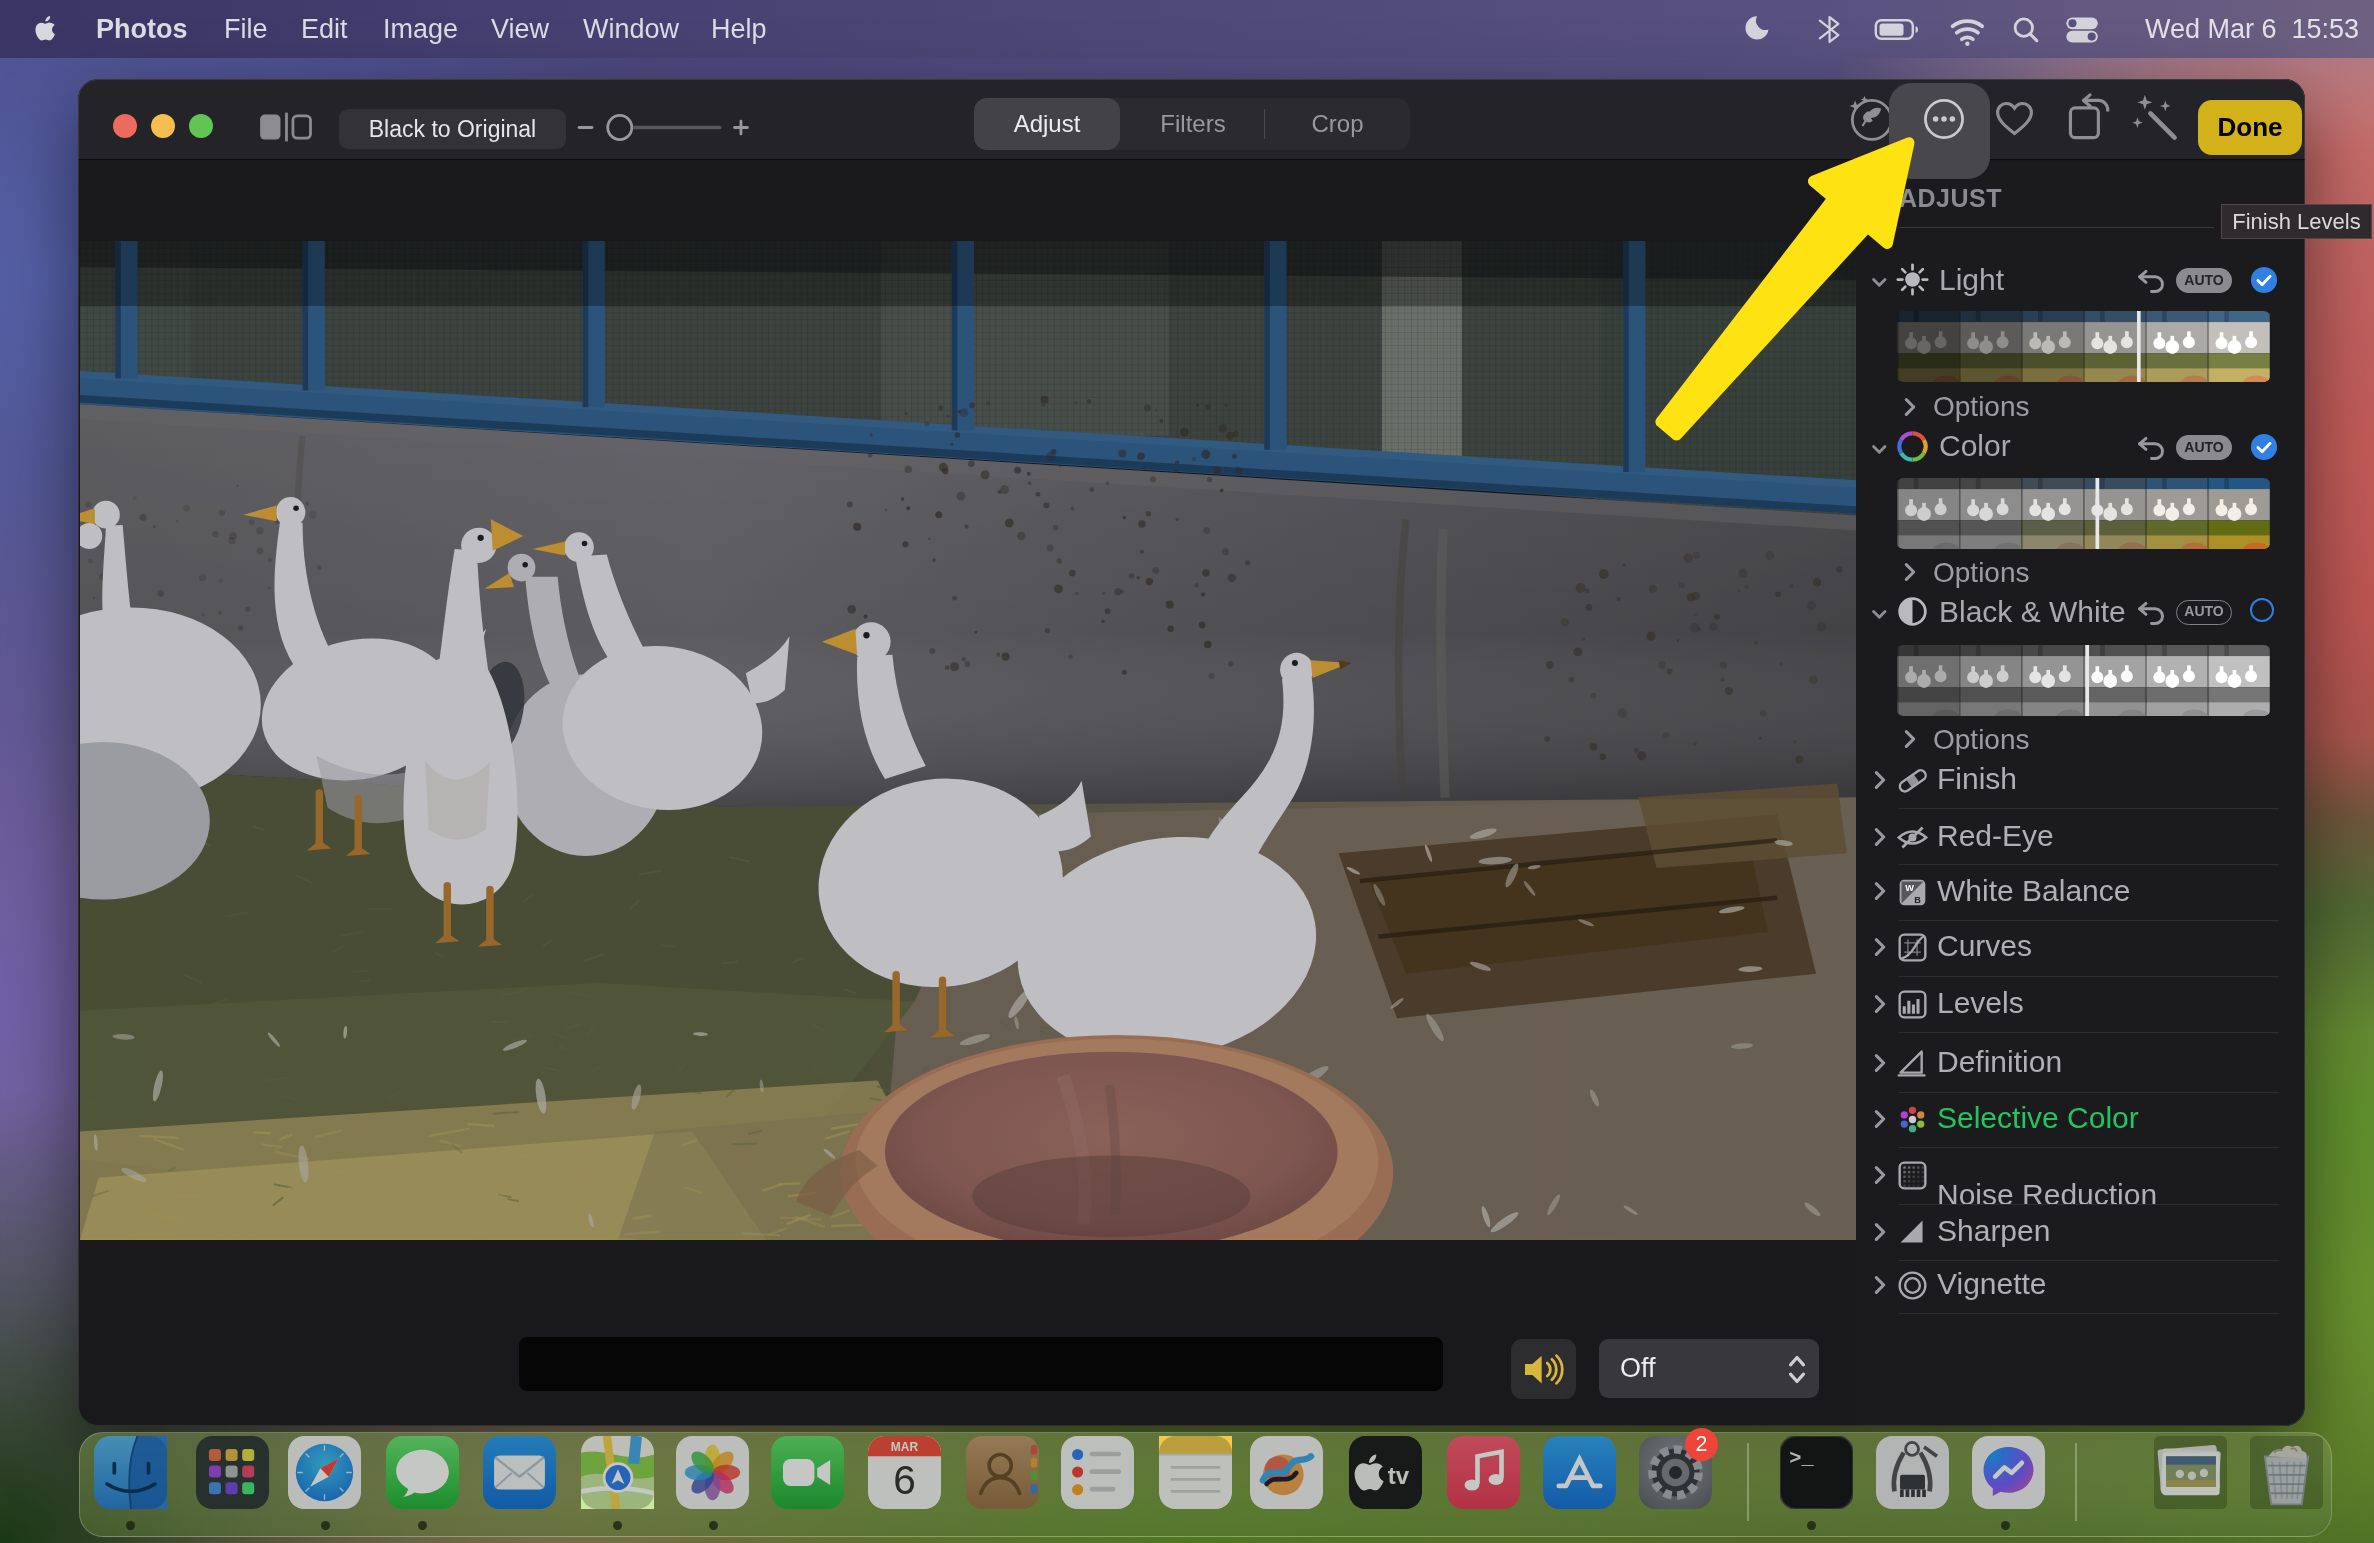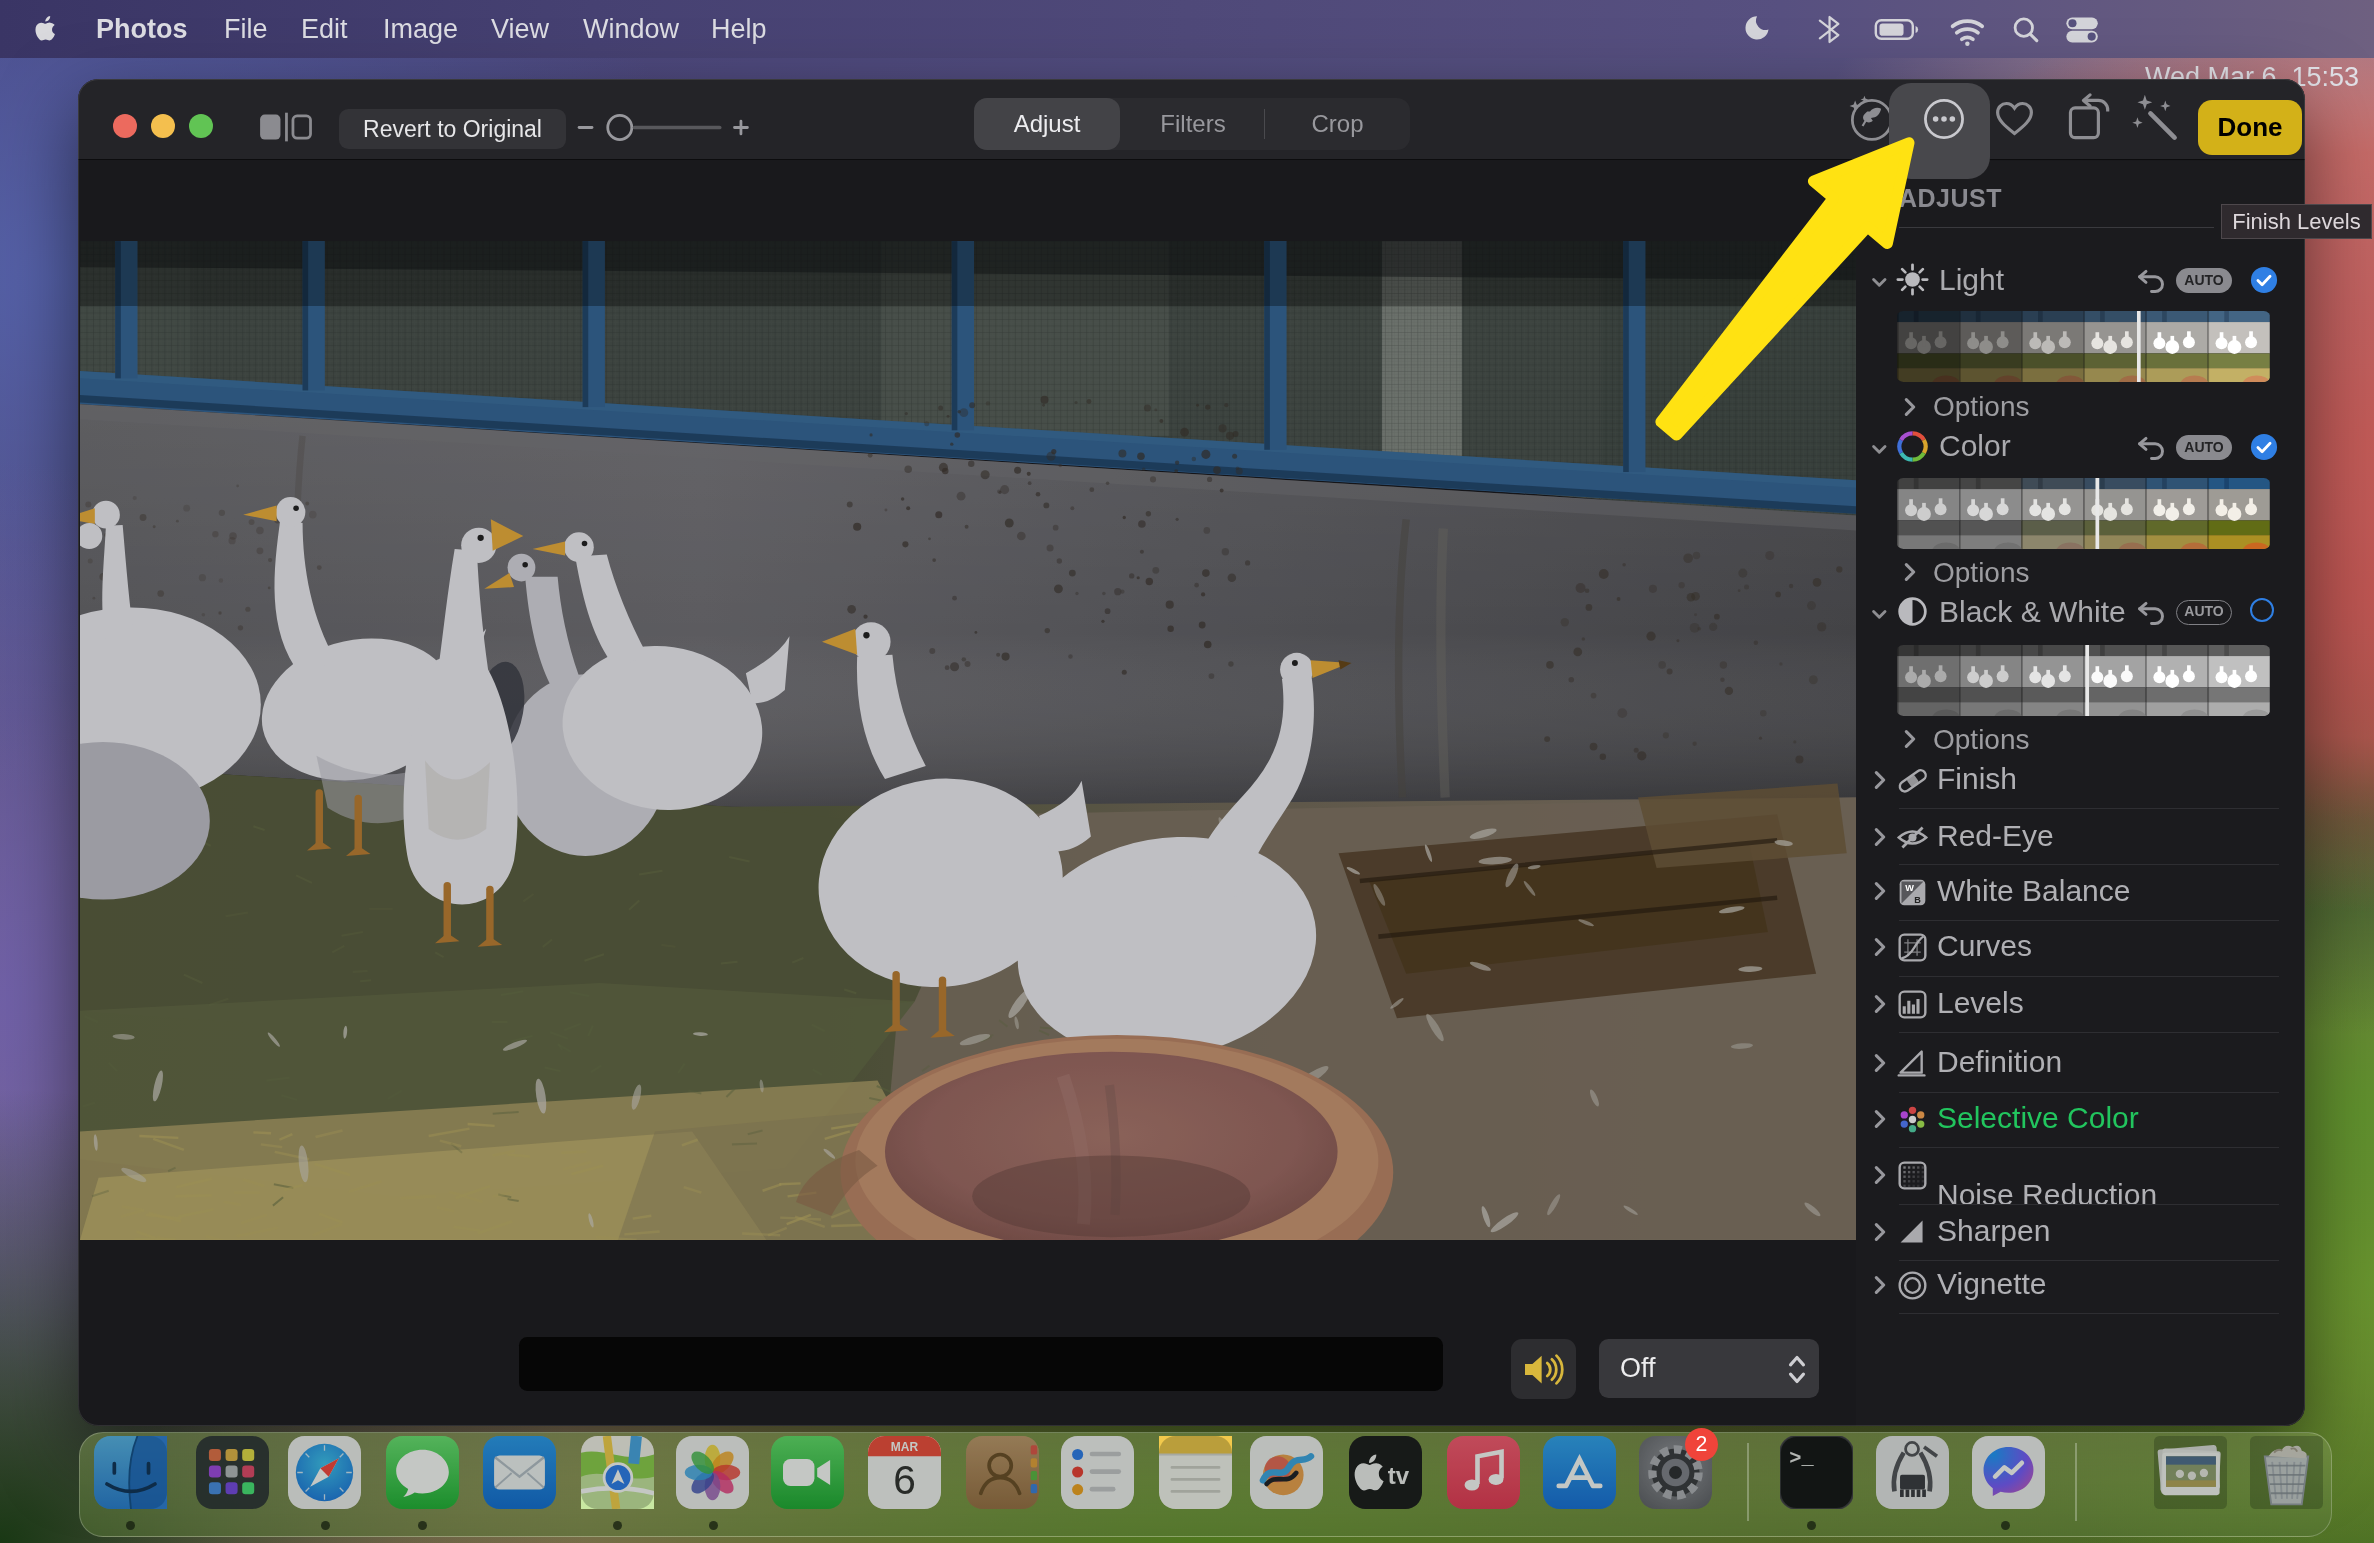--- a/index.html
+++ b/index.html
@@ -55,41 +55,41 @@
 <path d="M313 25 l7 7" stroke-width="3.4" stroke-linecap="round"></path>
 <g>
 <rect x="352" y="7" width="34" height="12.6" rx="6.3" fill="#d4d4da" stroke="none"></rect>
 <circle cx="358.6" cy="13.3" r="4.4" fill="#57517e" stroke="none"></circle>
 <rect x="352" y="21.4" width="34" height="12.6" rx="6.3" fill="#d4d4da" stroke="none"></rect>
 <circle cx="379.4" cy="27.7" r="4.4" fill="#57517e" stroke="none"></circle>
 </g>
 </g>
     </svg>
 
-<div class="abs" style="left:2145px;top:0;height:58px;line-height:58px;font-size:27px;color:#e2e2e8;margin-top:48px;">Wed Mar 6&nbsp;&nbsp;15:53</div>
+<div class="abs" style="left:2145px;top:0;height:58px;line-height:58px;font-size:27px;color:#e2e2e8;">Wed Mar 6&nbsp;&nbsp;15:53</div>
 
 <div class="abs" style="left:78px;top:79px;width:2227px;height:1347px;border-radius:20.4px;
 background:#19191c;box-shadow:0 28px 74px rgba(0,0,0,.5);overflow:hidden;">
   <div class="abs" style="left:0;top:0;width:2227px;height:81px;background:#242428;border-bottom:0.9px solid #0c0c0e;"></div>
   <div class="abs" style="left:1778px;top:82px;width:449px;height:1265px;background:#1b1b1e;"></div>
 </div>
 
 <div class="abs" style="left:78px;top:79px;width:2227px;height:1347px;border-radius:20.4px;border:0.9px solid rgba(255,255,255,0.10);pointer-events:none;"></div>
 <div class="abs" style="left:113px;top:114px;width:24px;height:24px;border-radius:50%;background:#ec6a5e;"></div>
 <div class="abs" style="left:151px;top:114px;width:24px;height:24px;border-radius:50%;background:#f4bf4e;"></div>
 <div class="abs" style="left:189px;top:114px;width:24px;height:24px;border-radius:50%;background:#61c454;"></div>
 
 <svg class="abs" style="left:258px;top:109px" width="56" height="37" viewBox="0 0 60 40">
 <rect x="2" y="6" width="22" height="27" rx="5" fill="#8b8b90"></rect>
 <rect x="29" y="4" width="3" height="31" fill="#8b8b90"></rect>
 <rect x="37.5" y="7.5" width="19" height="24" rx="4.5" fill="none" stroke="#8b8b90" stroke-width="3"></rect>
 </svg>
 
 <div class="abs" style="left:339px;top:109px;width:227px;height:40px;border-radius:9.3px;background:#333337;
-text-align:center;line-height:40px;font-size:23px;color:#e6e6e8;">Revert to Original</div>
+text-align:center;line-height:40px;font-size:23px;color:#e6e6e8;">Black to Original</div>
 
 <svg class="abs" style="left:575px;top:109px" width="195" height="37" viewBox="0 0 210 40">
 <path d="M4 20h14" stroke="#98989d" stroke-width="3" stroke-linecap="round"></path>
 <circle cx="48" cy="20" r="13" fill="none" stroke="#98989d" stroke-width="3"></circle>
 <path d="M64 20h92" stroke="#58585c" stroke-width="4" stroke-linecap="round"></path>
 <path d="M179 13v14M172 20h14" stroke="#98989d" stroke-width="3" stroke-linecap="round"></path>
 </svg>
 
 <div class="abs" style="left:974px;top:98px;width:436px;height:52px;border-radius:13px;background:#2b2b2f;"></div>
 <div class="abs" style="left:974px;top:98px;width:146px;height:52px;border-radius:13px;background:#434347;"></div>

